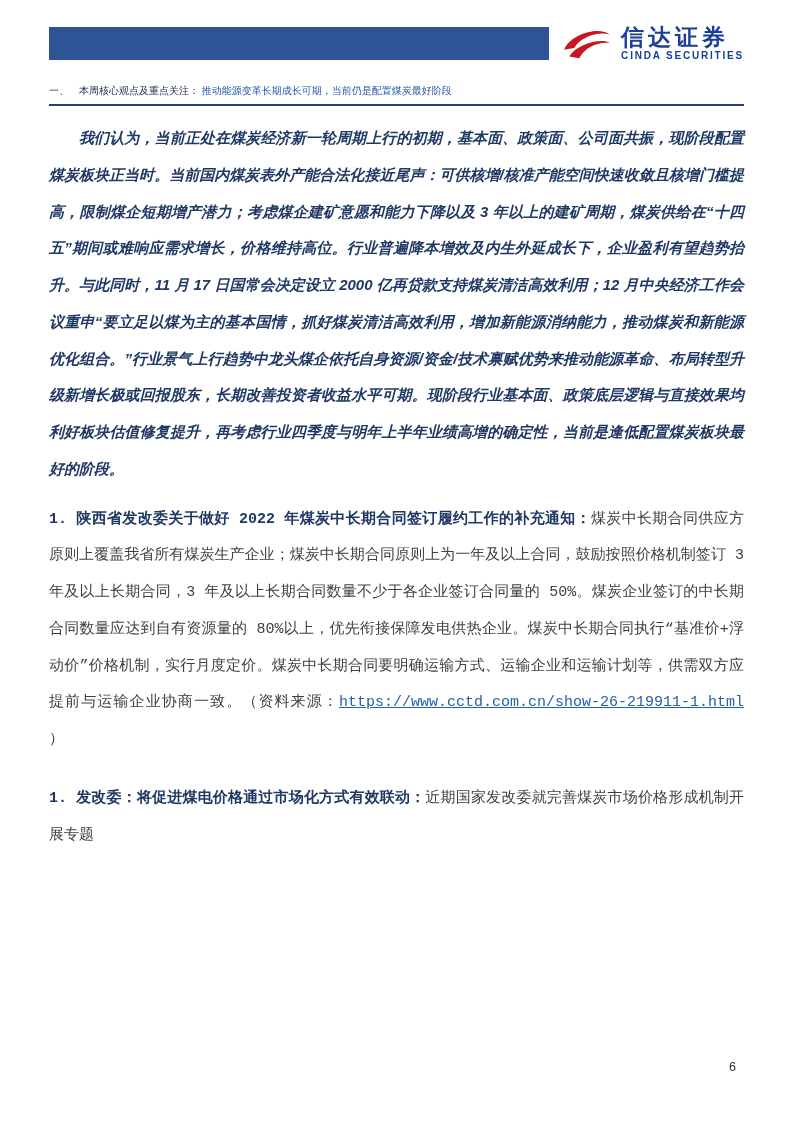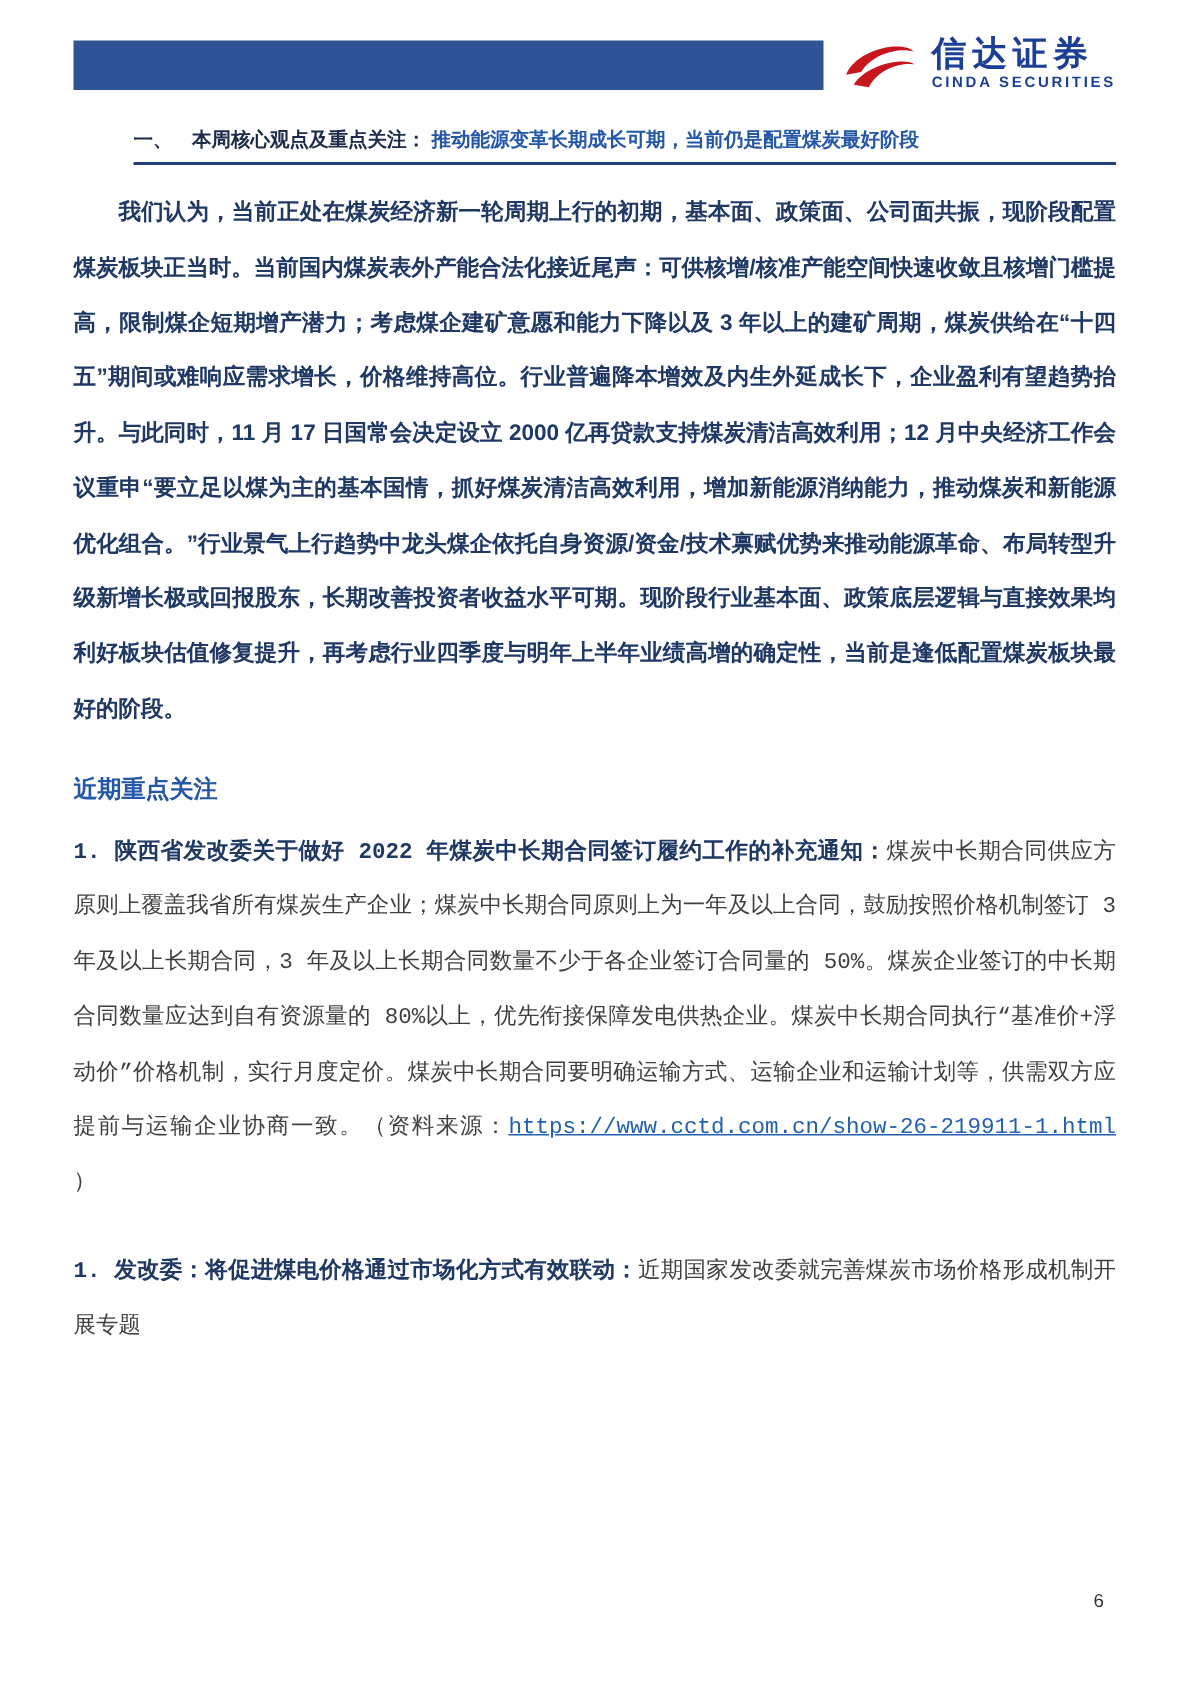--- a/index.html
+++ b/index.html
@@ -21,37 +21,37 @@
     font-family:"Liberation Sans","DejaVu Sans",sans-serif;
   }
   .page{padding:0 49px;position:relative;height:100%;}
 
   
   .topbar{display:flex;align-items:center;margin-top:22px;height:42px;}
   .header-bar{flex:1;height:33px;background:var(--header-bar);}
   .logo{display:flex;align-items:center;gap:8px;padding-left:10px;min-width:190px;}
   .logo-mark svg{width:54px;height:40px;display:block;}
   .logo-text{display:flex;flex-direction:column;line-height:1.1;}
-  .brand-cn{font-size:23px;font-weight:bold;color:var(--brand-blue);letter-spacing:4px;font-family:Liberation Mono, monospace;white-space:nowrap;}
+  .brand-cn{font-size:23px;font-weight:bold;color:var(--brand-blue);letter-spacing:4px;font-family:Liberation Serif, serif;white-space:nowrap;}
   .brand-en{font-size:10px;font-weight:bold;color:var(--brand-blue);letter-spacing:1.8px;white-space:nowrap;}
 
   
   .section-heading{
-    margin-top:20px;font-size:13px;font-weight:bold;
+    margin-top:20px;font-size:10px;font-weight:normal;
     padding-bottom:6px;border-bottom:2px solid var(--rule);
     line-height:1.4;
-    margin-left:40px;
   }
   .heading-label{color:var(--heading-text);}
   .heading-highlight{color:var(--heading-highlight);}
 
   
   .para{
     font-size:15px;line-height:2.45;text-align:justify;
     color:var(--body-bold);
+    font-style:italic;
   }
   .indent{text-indent:2em;}
   .mt-md{margin-top:14px;}
   .mt-lg{margin-top:22px;}
   .body-bold{font-weight:bold;color:var(--body-bold);}
   .body-regular{font-weight:normal;color:var(--body-regular);}
 
   .focus-heading{
     margin-top:24px;font-size:16px;font-weight:bold;
     color:var(--heading-highlight);
@@ -86,21 +86,20 @@
   </header>
 
   <h1 class="section-heading">
     <span class="heading-label">一、　本周核心观点及重点关注：</span>
     <span class="heading-highlight">推动能源变革长期成长可期，当前仍是配置煤炭最好阶段</span>
   </h1>
 
   <p class="para indent mt-md body-bold">我们认为，当前正处在煤炭经济新一轮周期上行的初期，基本面、政策面、公司面共振，现阶段配置煤炭板块正当时。当前国内煤炭表外产能合法化接近尾声：可供核增/核准产能空间快速收敛且核增门槛提高，限制煤企短期增产潜力；考虑煤企建矿意愿和能力下降以及 3 年以上的建矿周期，煤炭供给在“十四五”期间或难响应需求增长，价格维持高位。行业普遍降本增效及内生外延成长下，企业盈利有望趋势抬升。与此同时，11 月 17 日国常会决定设立 2000 亿再贷款支持煤炭清洁高效利用；12 月中央经济工作会议重申“要立足以煤为主的基本国情，抓好煤炭清洁高效利用，增加新能源消纳能力，推动煤炭和新能源优化组合。”行业景气上行趋势中龙头煤企依托自身资源/资金/技术禀赋优势来推动能源革命、布局转型升级新增长极或回报股东，长期改善投资者收益水平可期。现阶段行业基本面、政策底层逻辑与直接效果均利好板块估值修复提升，再考虑行业四季度与明年上半年业绩高增的确定性，当前是逢低配置煤炭板块最好的阶段。</p>
 
 
-  <h2 class="focus-heading">近期重点关注</h2>
 
   <p class="focus-item mt-md">
     <span class="body-bold">1. 陕西省发改委关于做好 2022 年煤炭中长期合同签订履约工作的补充通知：</span><span class="body-regular">煤炭中长期合同供应方原则上覆盖我省所有煤炭生产企业；煤炭中长期合同原则上为一年及以上合同，鼓励按照价格机制签订 3 年及以上长期合同，3 年及以上长期合同数量不少于各企业签订合同量的 50%。煤炭企业签订的中长期合同数量应达到自有资源量的 80%以上，优先衔接保障发电供热企业。煤炭中长期合同执行“基准价+浮动价”价格机制，实行月度定价。煤炭中长期合同要明确运输方式、运输企业和运输计划等，供需双方应提前与运输企业协商一致。（资料来源：</span><a class="link" href="#">https://www.cctd.com.cn/show-26-219911-1.html</a><span class="body-regular"> ）</span>
   </p>
 
   <p class="focus-item mt-lg">
     <span class="body-bold">1. 发改委：将促进煤电价格通过市场化方式有效联动：</span><span class="body-regular">近期国家发改委就完善煤炭市场价格形成机制开展专题</span>
   </p>
 
   <div class="page-number">6</div>

